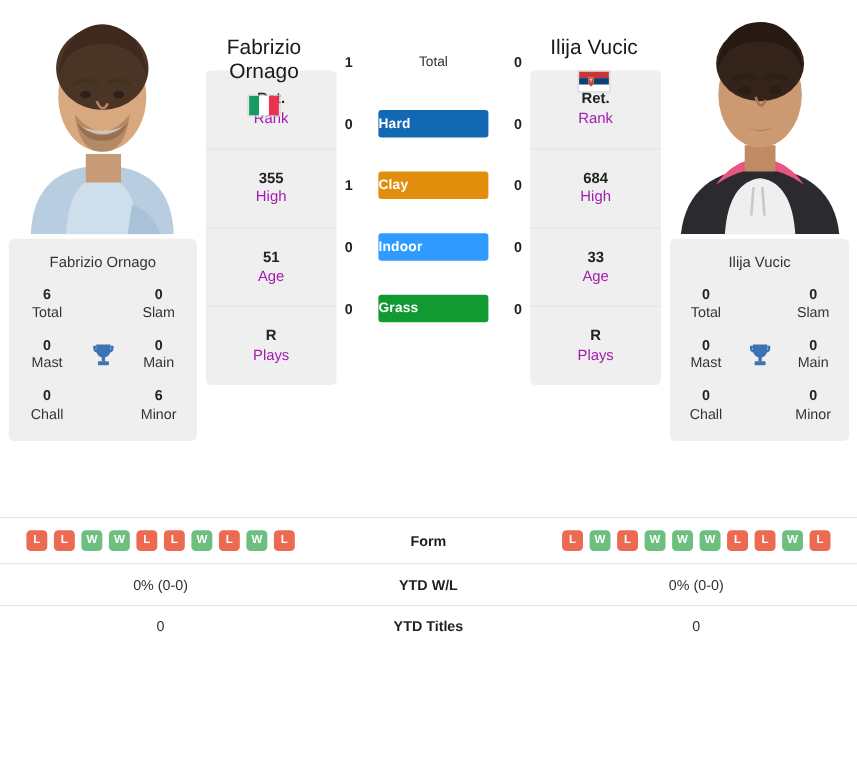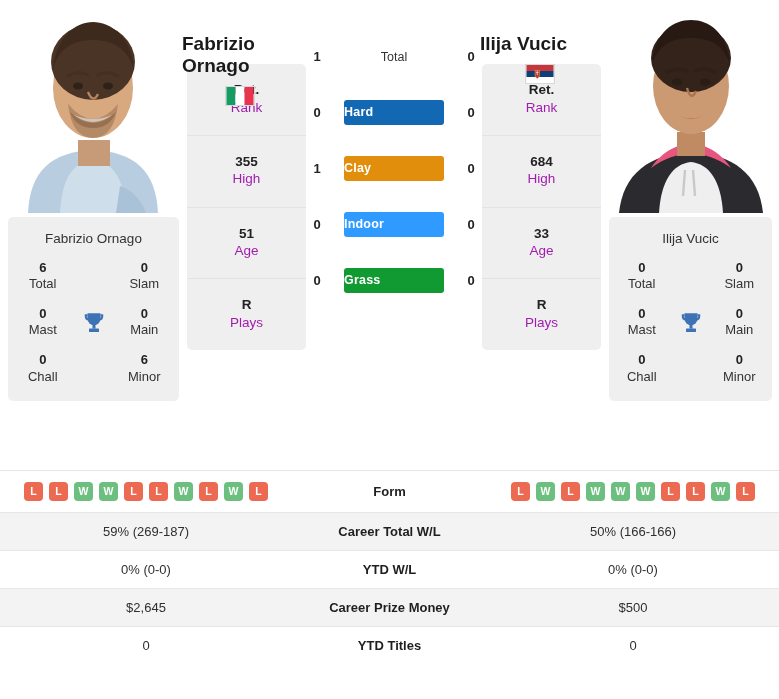--- a/index.html
+++ b/index.html
@@ -111,23 +111,23 @@
     color: #ffffff;
     font-size: 12.5px;
     font-weight: bold;
     text-align: left;
     letter-spacing: .2px;
   }
 
   
   .pname {
     position: absolute;
-    text-align: left;
+    text-align: center;
     font-size: 19px;
-    font-weight: bold;
+    font-weight: normal;
     color: #1a1a1a;
     line-height: 1.15;
   }
   .pname.left  { left: 182px; width: 116px; top: 33px; }
   .pname.right { left: 480px; width: 120px; top: 33px; }
   .flag-wrap { margin-top: 9px; display: flex; justify-content: center; }
   .flag {
     width: 30px; height: 20px;
     border: 1px solid #d8d8d8;
     display: block;
@@ -452,34 +452,24 @@
               <span class="fbadge W">W</span>
               <span class="fbadge W">W</span>
               <span class="fbadge W">W</span>
               <span class="fbadge L">L</span>
               <span class="fbadge L">L</span>
               <span class="fbadge W">W</span>
               <span class="fbadge L">L</span>
             </div>
         </td>
       </tr>
-      <tr class="alt">
-        <td>59% (269-187)</td>
-        <td class="label">Career Total W/L</td>
-        <td>50% (166-166)</td>
-      </tr>
       <tr>
         <td>0% (0-0)</td>
         <td class="label">YTD W/L</td>
         <td>0% (0-0)</td>
-      </tr>
-      <tr class="alt">
-        <td>$2,645</td>
-        <td class="label">Career Prize Money</td>
-        <td>$500</td>
       </tr>
       <tr>
         <td>0</td>
         <td class="label">YTD Titles</td>
         <td>0</td>
       </tr>
     </tbody>
   </table>
 
 </div>

